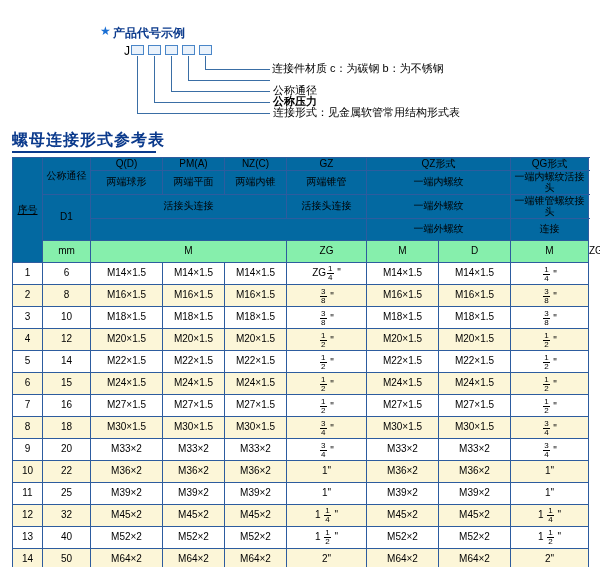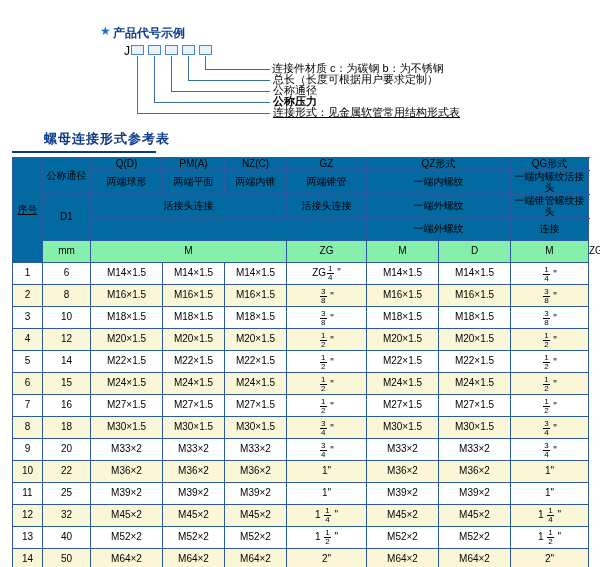--- a/index.html
+++ b/index.html
@@ -79,25 +79,24 @@
     color: #000;
     white-space: nowrap;
     line-height: 11px;
   }
 
   
   .section-title {
     position: absolute;
     left: 12px;
     top: 130px;
-    font-size: 13px;
+    font-size: 16px;
     font-weight: bold;
     color: #0b3a8c;
     letter-spacing: 1px;
-    margin-left: 32px;
   }
   .title-underline {
     position: absolute;
     left: 12px;
     top: 151px;
     width: 144px;
     height: 2px;
     background: #0b3a8c;
   }
 
@@ -174,24 +173,23 @@
   <div class="vline" style="left:188px; top:56px; height:24px;"></div>
   <div class="vline" style="left:205px; top:56px; height:13px;"></div>
 
   <div class="hline" style="left:205px; top:69px;  width:65px;"></div>
   <div class="hline" style="left:188px; top:80px;  width:82px;"></div>
   <div class="hline" style="left:171px; top:91px;  width:99px;"></div>
   <div class="hline" style="left:154px; top:102px; width:116px;"></div>
   <div class="hline" style="left:137px; top:113px; width:133px;"></div>
 
   <div class="legend-item" style="left:272px; top:63px;">连接件材质  c：为碳钢  b：为不锈钢</div>
-  <div class="legend-item" style="left:273px; top:74px;">总长（长度可根据用户要求定制）</div>
   <div class="legend-item" style="left:273px; top:85px;">公称通径</div>
   <div class="legend-item" style="left:273px; top:96px;font-weight:bold;">公称压力</div>
-  <div class="legend-item" style="left:273px; top:107px;text-decoration:underline;">连接形式：见金属软管常用结构形式表</div>
+  <div class="legend-item" style="left:273px; top:107px;">连接形式：见金属软管常用结构形式表</div>
 </div>
 
 <div class="section-title">螺母连接形式参考表</div>
 <div class="title-underline"></div>
 
 <table class="spec">
   <colgroup>
     <col style="width:30px">
     <col style="width:48px">
     <col style="width:72px">

